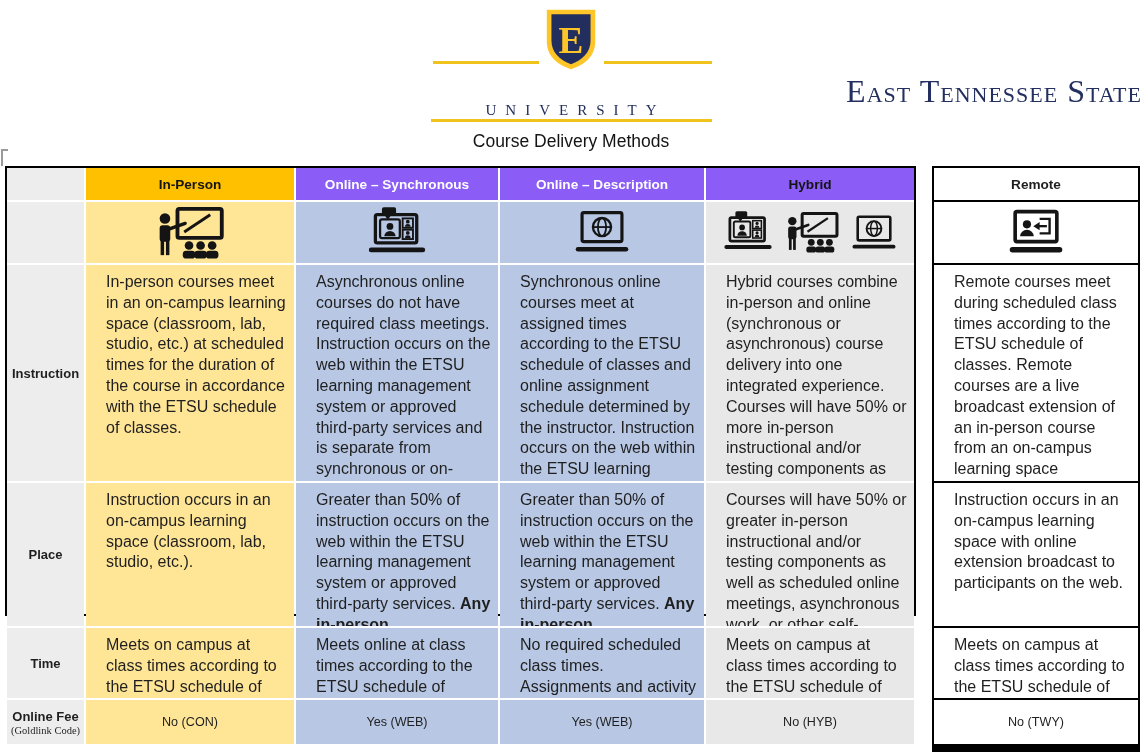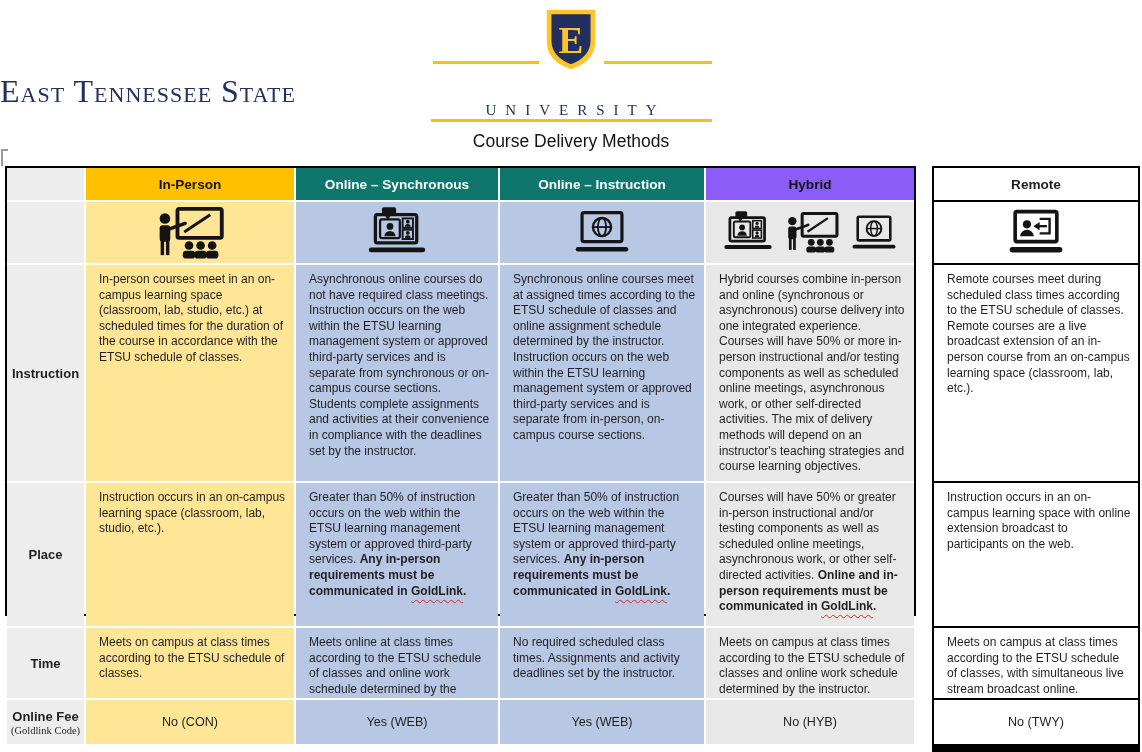--- a/index.html
+++ b/index.html
@@ -10,21 +10,21 @@
   }
 
   
   .logo-area { position:absolute; top:0; left:0; width:100%; height:160px; }
   .shield { position:absolute; top:7px; left:544px; width:54px; height:65px; }
   .gold-rule { position:absolute; height:3px; background:#efc31c; }
   .rule-top-left  { top:61px; left:433px; width:106px; }
   .rule-top-right { top:61px; left:604px; width:108px; }
   .rule-bottom    { top:119px; left:431px; width:281px; }
   .wm1 {
-    position:absolute; top:74px; width:100%; text-align:left;
+    position:absolute; top:74px; width:100%; text-align:right;
     font-family:"Liberation Serif","DejaVu Serif",serif; font-variant:small-caps;
     font-size:32px; line-height:1.1; color:#232f5e; letter-spacing:1px; font-weight:500;
   }
   .wm2 {
     position:absolute; top:102px; width:100%; text-align:center;
     font-family:"Liberation Serif","DejaVu Serif",serif;
     font-size:15px; color:#232f5e; letter-spacing:9px; text-indent:9px; font-weight:500;
   }
   .page-title {
     position:absolute; top:131px; width:100%; text-align:center;
@@ -45,31 +45,31 @@
   .remote-table {
     position:absolute; top:166px; left:932px; width:208px; height:712px;
     border:2px solid #000; background:#000;
     display:grid; grid-template-columns:1fr;
     grid-template-rows:32px 61px 216px 143px 70px 44px; gap:2px;
   }
   .cell { overflow:hidden; }
   .hdr { display:flex; align-items:center; justify-content:center;
          font-weight:bold; font-size:13.6px; }
   .icon-cell { display:flex; align-items:center; justify-content:center; gap:10px; }
-  .body-cell { padding:7px 7px 4px 13px; font-size:12px; line-height:1.3; }
+  .body-cell { padding:7px 7px 4px 20px; font-size:16px; line-height:1.3; }
   .fee-cell { display:flex; align-items:center; justify-content:center; font-size:12.6px; }
   .lbl { display:flex; flex-direction:column; align-items:center; justify-content:center;
          font-weight:bold; font-size:13px; text-align:center; }
   .lbl .sub { font-weight:normal; font-size:10.5px; margin-top:1px;font-family:Liberation Serif, serif; }
 
   
   .c-label   { background:#ededed; }
   .c-gold-h  { background:#ffc000; color:#141414; }
   .c-gold    { background:#ffe596; }
-  .c-navy-h  { background:#0f766e; color:#ffffff; }
+  .c-navy-h  { background:#8b5cf6; color:#ffffff; }
   .c-blue    { background:#b7c7e4; }
   .c-gray-h  { background:#8b5cf6; color:#141414; }
   .c-gray    { background:#e9e8e8; }
   .c-white   { background:#ffffff; }
 
   b.seg { font-weight:bold; }
   .wavy { text-decoration:underline wavy #d62b1f 1px; text-underline-offset:3.5px; }
   .ul   { }
 
   svg .st { stroke:#141414; fill:none; }
@@ -94,21 +94,21 @@
     <div class="page-title">Course Delivery Methods</div>
   </div>
 
   <div class="artifact"></div>
 
   <div class="main-table">
 
     <div class="cell c-label"></div>
     <div class="cell hdr c-gold-h">In-Person</div>
     <div class="cell hdr c-navy-h">Online – Synchronous</div>
-    <div class="cell hdr c-navy-h">Online – Instruction</div>
+    <div class="cell hdr c-navy-h">Online – Description</div>
     <div class="cell hdr c-gray-h">Hybrid</div>
 
     <div class="cell c-label"></div>
     <div class="cell icon-cell c-gold">
       <svg width="72" height="52" viewBox="0 0 74 54">
         <rect class="st" x="24" y="2" width="46" height="30" rx="2" stroke-width="4"></rect>
         <line class="st" x1="31" y1="26" x2="58" y2="8" stroke-width="3"></line>
         <circle class="fl" cx="11" cy="12" r="5.5"></circle>
         <rect class="fl" x="5.5" y="19" width="11" height="17" rx="3"></rect>
         <rect class="fl" x="6.5" y="35" width="3.6" height="15"></rect>

